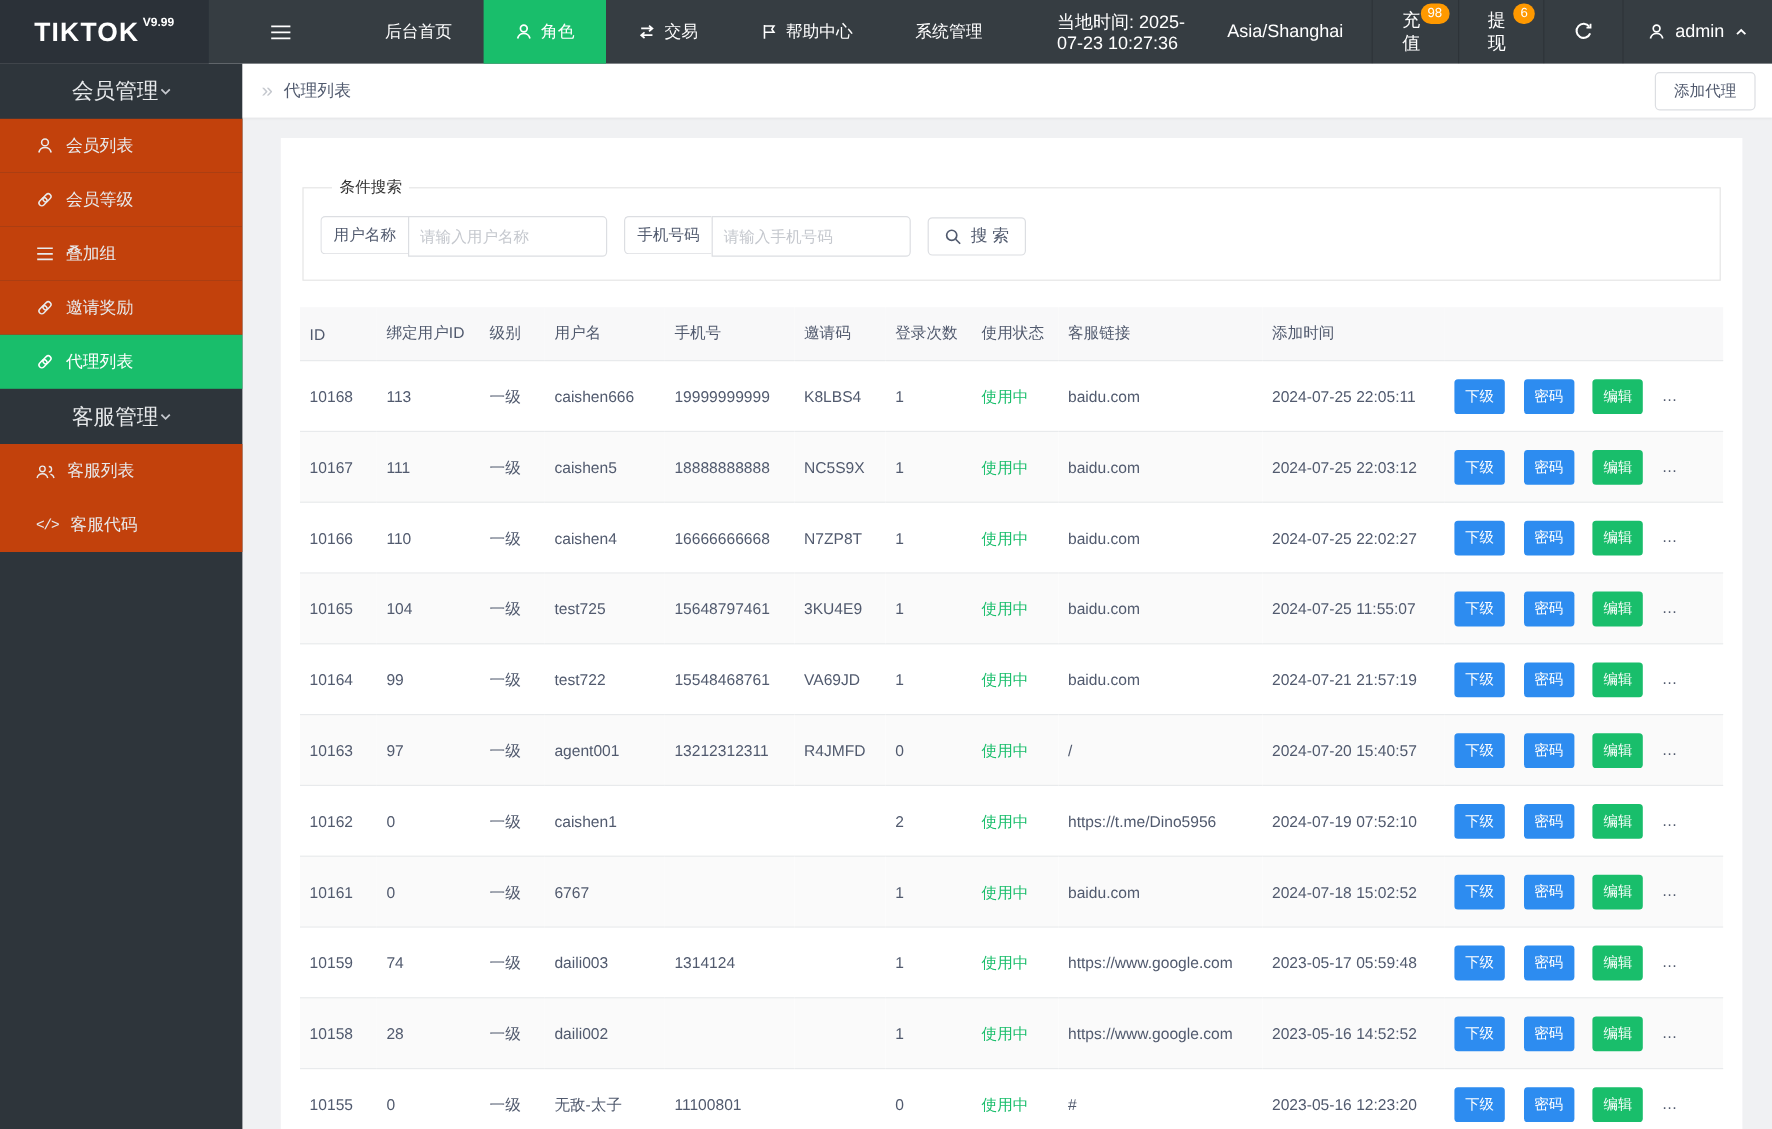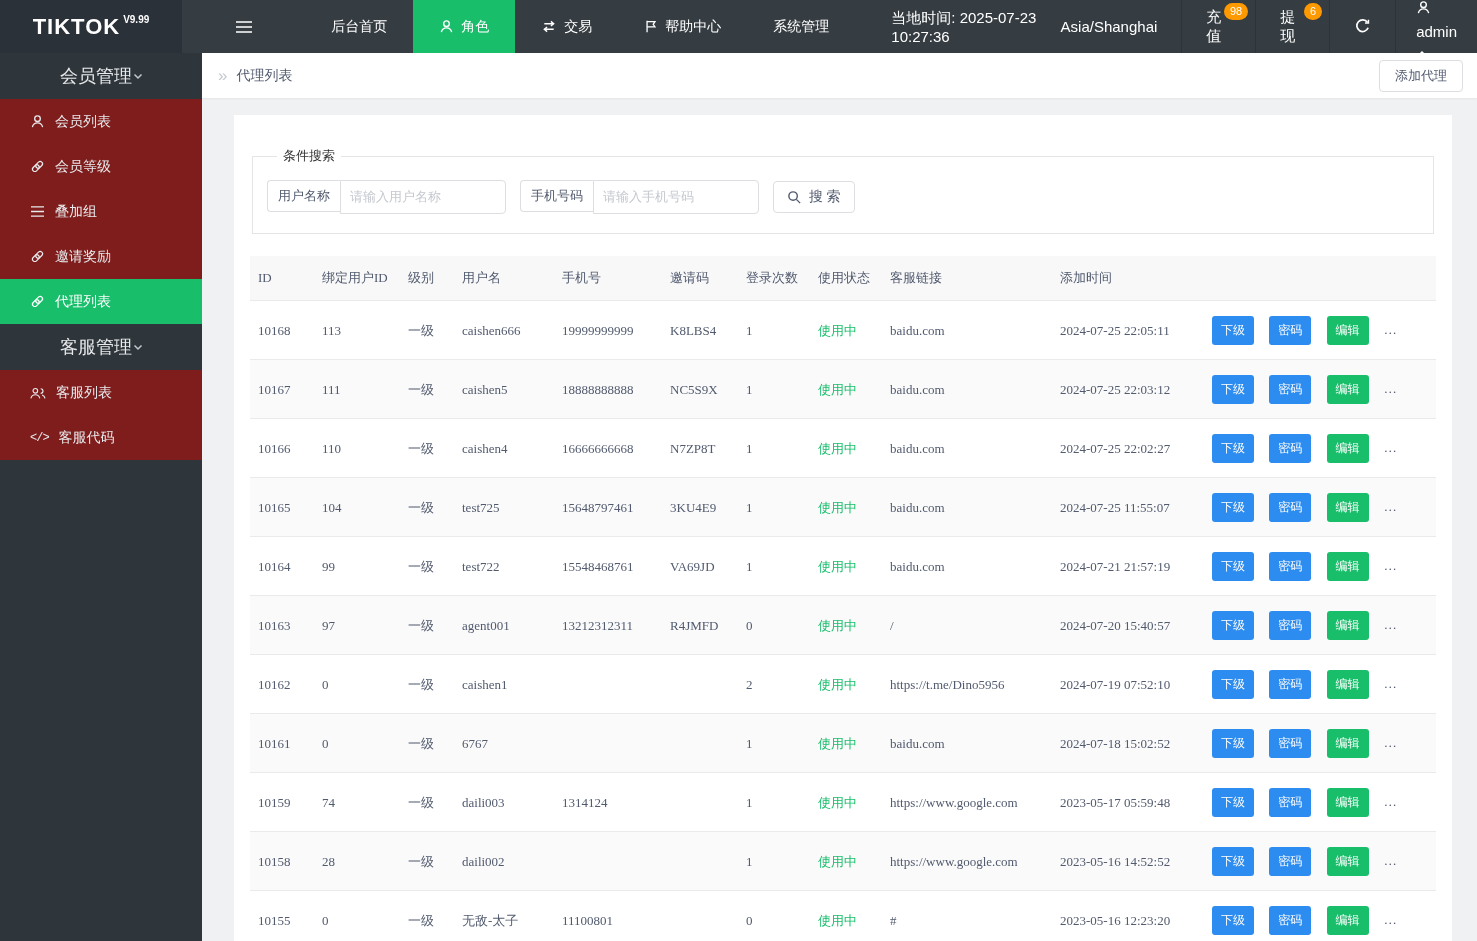--- a/index.html
+++ b/index.html
@@ -11,38 +11,38 @@
   .logo { width:202px; background:#2b3138; display:flex; align-items:center; justify-content:center; font-size:22px; font-weight:bold; letter-spacing:1px; cursor:default; }
   .logo .ver { font-size:10px; font-weight:bold; margin-left:3px; transform:translateY(-7px); letter-spacing:0; }
   .hamburger { width:57px; display:flex; align-items:center; justify-content:center; cursor:pointer; }
   .nav { display:flex; align-items:stretch; }
   .nav-item { display:flex; align-items:center; gap:7px; padding:0 26px; font-size:14px; cursor:pointer; white-space:nowrap; }
   .nav-item.active { background:#19be6b; }
   .tb-right { margin-left:auto; display:flex; align-items:stretch; }
   .tb-time { display:flex; align-items:center; gap:16px; font-size:15px; padding-right:24px; }
   .tb-btn { display:flex; align-items:center; padding:0 24px; position:relative; font-size:15px; cursor:pointer; border-left:1px solid rgba(0,0,0,0.15); }
   .badge { position:absolute; top:3px; right:7px; background:#ff9900; color:#fff; font-size:11px; line-height:1; padding:3px 6px; border-radius:9px; min-width:16px; text-align:center; }
-  .tb-user { display:flex; gap:8px; padding:0 20px; font-size:15px; cursor:pointer; border-left:1px solid rgba(0,0,0,0.15);flex-direction:column; }
+  .tb-user { display:flex; align-items:center; gap:8px; padding:0 20px; font-size:15px; cursor:pointer; border-left:1px solid rgba(0,0,0,0.15); }
   .icon { display:inline-flex; align-items:center; flex-shrink:0; }
 
   
   .shell { display:flex; height:888px; }
   .sidebar { width:202px; background:#2e353b; color:#e8eaec; flex-shrink:0; }
   .menu-group { height:46px; display:flex; align-items:center; justify-content:center; padding:0 18px 0 20px; font-size:18px; cursor:pointer; }
-  .menu-item { height:45px; display:flex; align-items:center; gap:10px; padding-left:30px; font-size:14px; background:#7f1d1d; cursor:pointer; }
+  .menu-item { height:45px; display:flex; align-items:center; gap:10px; padding-left:30px; font-size:14px; background:#c2410c; cursor:pointer; }
   .menu-item.active { background:#19be6b; color:#fff; }
   .code-ic { font-family:"Liberation Mono","DejaVu Sans Mono",monospace; font-size:12px; letter-spacing:-1px; }
 
   .main { flex:1; overflow:hidden; display:flex; flex-direction:column; }
   .bc-bar { height:45px; background:#fff; display:flex; align-items:center; padding:0 14px 0 16px; box-shadow:0 1px 2px rgba(0,0,0,0.05); flex-shrink:0; }
   .bc-arrow { color:#c5c8ce; font-size:17px; margin-right:9px; }
   .bc-current { font-size:14px; color:#515a6e; cursor:pointer; }
   .add-btn { margin-left:auto; background:#fff; border:1px solid #dcdee2; color:#515a6e; font-size:13px; padding:6px 15px; border-radius:4px; cursor:pointer; font-family:inherit; }
 
-  .card { margin:17px 25px 0 32px; background:#fff; padding:16px; flex:1; overflow:hidden;font-family:Liberation Serif, serif; }
+  .card { margin:17px 25px 0 32px; background:#fff; padding:16px; flex:1; overflow:hidden; }
   fieldset.search { border:1px solid #e5e5e5; margin:16px 2px 22px; padding:15px 14px 19px; }
   fieldset.search legend { font-size:13px; color:#333; padding:0 6px; margin-left:10px; }
   .search-row { display:flex; align-items:center; gap:14px; }
   .igroup { display:flex; }
   .ig-label { border:1px solid #dcdee2; border-right:0; border-radius:4px 0 0 4px; padding:12px 10px; font-size:13px; color:#515a6e; display:flex; align-items:center; height:32px; background:#fff; white-space:nowrap; }
   .ig-input { border:1px solid #dcdee2; border-radius:0 4px 4px 0; height:32px; width:166px; padding:16px 9px; font-size:13px; color:#515a6e; outline:none; font-family:inherit; }
   .ig-input::placeholder { color:#c5c8ce; }
   .search-btn { display:flex; align-items:center; gap:7px; height:32px; padding:0 13px; background:#fff; border:1px solid #dcdee2; border-radius:4px; font-size:14px; color:#515a6e; cursor:pointer; font-family:inherit; }
 
   

